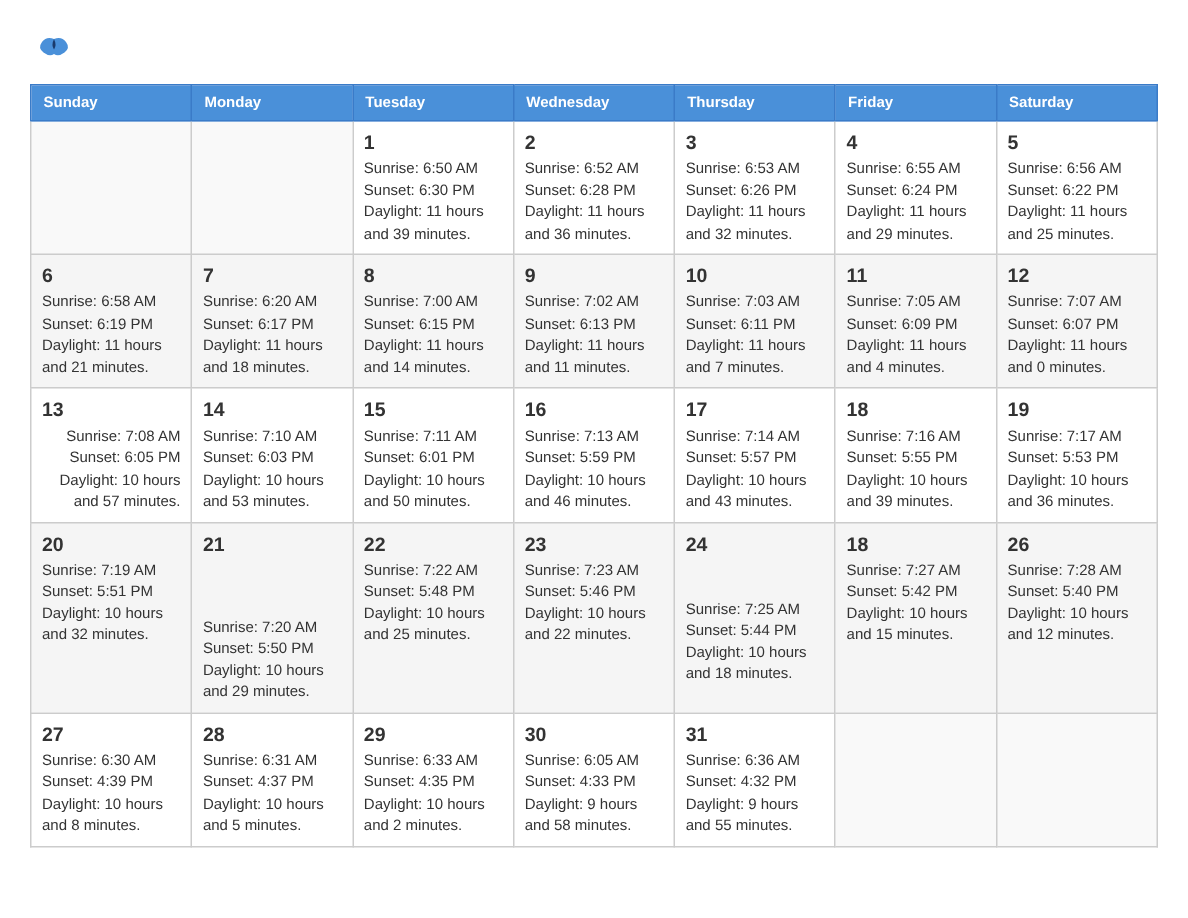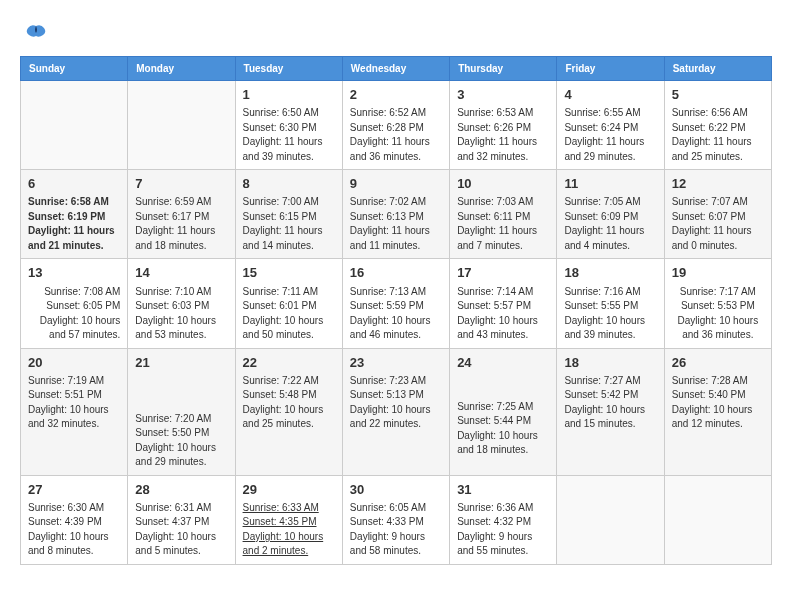--- a/index.html
+++ b/index.html
@@ -149,28 +149,28 @@
           <span class="day-num">5</span>
           <div class="day-info" style="white-space: pre-wrap;">Sunrise: 6:56 AM
 Sunset: 6:22 PM
 Daylight: 11 hours
 and 25 minutes.</div>
         </td>
       </tr>
       <tr class="row-shade">
         <td>
           <span class="day-num">6</span>
-          <div class="day-info" style="white-space: pre-wrap; font-weight: bold;">Sunrise: 6:58 AM
+          <div class="day-info" style="white-space: pre-wrap;">Sunrise: 6:58 AM
 Sunset: 6:19 PM
 Daylight: 11 hours
 and 21 minutes.</div>
         </td>
         <td>
           <span class="day-num">7</span>
-          <div class="day-info" style="white-space: pre-wrap;">Sunrise: 6:59 AM
+          <div class="day-info" style="white-space: pre-wrap;">Sunrise: 6:20 AM
 Sunset: 6:17 PM
 Daylight: 11 hours
 and 18 minutes.</div>
         </td>
         <td>
           <span class="day-num">8</span>
           <div class="day-info" style="white-space: pre-wrap;">Sunrise: 7:00 AM
 Sunset: 6:15 PM
 Daylight: 11 hours
 and 14 minutes.</div>
@@ -242,21 +242,21 @@
         </td>
         <td>
           <span class="day-num">18</span>
           <div class="day-info" style="white-space: pre-wrap;">Sunrise: 7:16 AM
 Sunset: 5:55 PM
 Daylight: 10 hours
 and 39 minutes.</div>
         </td>
         <td>
           <span class="day-num">19</span>
-          <div class="day-info" style="white-space: pre-wrap; text-align: center;">Sunrise: 7:17 AM
+          <div class="day-info" style="white-space: pre-wrap;">Sunrise: 7:17 AM
 Sunset: 5:53 PM
 Daylight: 10 hours
 and 36 minutes.</div>
         </td>
       </tr>
       <tr class="row-shade">
         <td>
           <span class="day-num">20</span>
           <div class="day-info" style="white-space: pre-wrap;">Sunrise: 7:19 AM
 Sunset: 5:51 PM
@@ -273,21 +273,21 @@
         <td>
           <span class="day-num">22</span>
           <div class="day-info" style="white-space: pre-wrap;">Sunrise: 7:22 AM
 Sunset: 5:48 PM
 Daylight: 10 hours
 and 25 minutes.</div>
         </td>
         <td>
           <span class="day-num">23</span>
           <div class="day-info" style="white-space: pre-wrap;">Sunrise: 7:23 AM
-Sunset: 5:13 PM
+Sunset: 5:46 PM
 Daylight: 10 hours
 and 22 minutes.</div>
         </td>
         <td>
           <span class="day-num">24</span>
           <div class="day-info" style="white-space: pre-wrap; margin-top: 28px;">Sunrise: 7:25 AM
 Sunset: 5:44 PM
 Daylight: 10 hours
 and 18 minutes.</div>
         </td>
@@ -316,21 +316,21 @@
         </td>
         <td>
           <span class="day-num">28</span>
           <div class="day-info" style="white-space: pre-wrap;">Sunrise: 6:31 AM
 Sunset: 4:37 PM
 Daylight: 10 hours
 and 5 minutes.</div>
         </td>
         <td>
           <span class="day-num">29</span>
-          <div class="day-info" style="white-space: pre-wrap; text-decoration: underline;">Sunrise: 6:33 AM
+          <div class="day-info" style="white-space: pre-wrap;">Sunrise: 6:33 AM
 Sunset: 4:35 PM
 Daylight: 10 hours
 and 2 minutes.</div>
         </td>
         <td>
           <span class="day-num">30</span>
           <div class="day-info" style="white-space: pre-wrap;">Sunrise: 6:05 AM
 Sunset: 4:33 PM
 Daylight: 9 hours
 and 58 minutes.</div>

